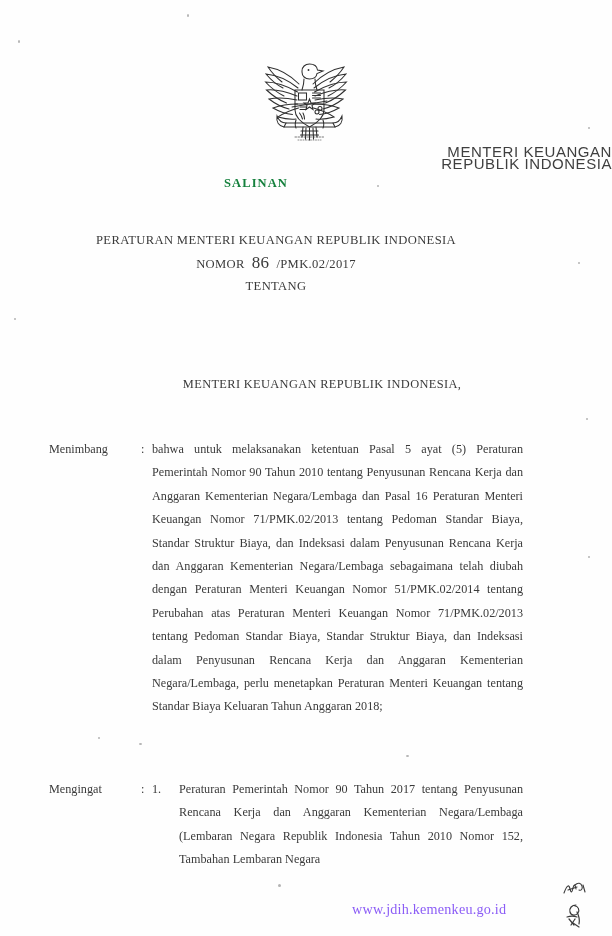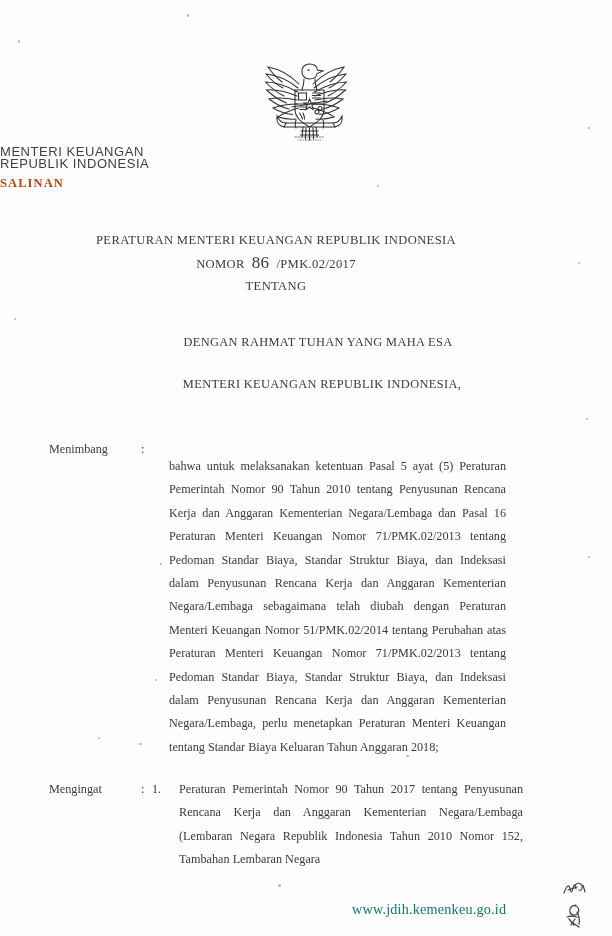--- a/index.html
+++ b/index.html
@@ -33,38 +33,38 @@
     height: 88px;
   }
   .emblem svg { display: block; width: 92px; height: 88px; }
 
   
   .ministry {
     position: absolute;
     left: 0;
     top: 146px;
     width: 612px;
-    text-align: left;
+    text-align: right;
     font-family: "Liberation Sans", "DejaVu Sans", sans-serif;
-    font-size: 13px;
+    font-size: 15px;
     letter-spacing: 0.55px;
     line-height: 11.5px;
     color: #3f3f3f;
   }
   .salinan {
     position: absolute;
     left: 0;
     top: 176px;
     width: 512px;
-    text-align: left;
+    text-align: center;
     font-family: "Liberation Serif", "DejaVu Serif", serif;
     font-weight: bold;
     font-size: 12.5px;
     letter-spacing: 1.1px;
-    color: #c2410c;
+    color: #15803d;
   }
 
   
   .title-block {
     position: absolute;
     left: 0;
     top: 229px;
     width: 552px;
     text-align: center;
     font-size: 12.6px;
@@ -113,21 +113,21 @@
     position: absolute;
     left: 92px;
     top: 0;
   }
   .clause .body {
     margin-left: 103px;
     text-align: justify;
     text-justify: inter-word;
   }
   .clause .body > p {
-    margin: 17px;
+    margin: 0;
     text-align: justify;
   }
   .clause .body > p:last-child { text-align: justify; }
 
   
   .num-item {
     position: relative;
     padding-left: 27px;
   }
   .num-item .num {
@@ -141,21 +141,21 @@
   }
   .num-item .num-body p { margin: 0; }
 
   
   .footer-url {
     position: absolute;
     left: 352px;
     top: 901px;
     font-size: 14.2px;
     letter-spacing: 0.2px;
-    color: #0f766e;
+    color: #8b5cf6;
     white-space: nowrap;
   }
   .paraph {
     position: absolute;
     pointer-events: none;
   }
   .paraph.top { left: 562px; top: 881px; }
   .paraph.bottom { left: 563px; top: 903px; }
 
   
@@ -252,21 +252,20 @@
   </div>
 
   <div class="salinan">SALINAN</div>
 
   <div class="title-block">
     <div class="line">PERATURAN MENTERI KEUANGAN REPUBLIK INDONESIA</div>
     <div class="line"><span>NOMOR</span><span>&nbsp; </span><span class="nomor-fill">86</span><span>&nbsp; </span><span>/PMK.02/2017</span></div>
     <div class="line">TENTANG</div>
   </div>
 
-  <div class="subhead rahmat">DENGAN RAHMAT TUHAN YANG MAHA ESA</div>
   <div class="subhead menteri">MENTERI KEUANGAN REPUBLIK INDONESIA,</div>
 
   <div class="clause menimbang">
     <span class="label">Menimbang</span>
     <span class="colon">:</span>
     <div class="body">
       <p>bahwa untuk melaksanakan ketentuan Pasal 5 ayat (5) Peraturan Pemerintah Nomor 90 Tahun 2010 tentang Penyusunan Rencana Kerja dan Anggaran Kementerian Negara/Lembaga dan Pasal 16 Peraturan Menteri Keuangan Nomor 71/PMK.02/2013 tentang Pedoman Standar Biaya, Standar Struktur Biaya, dan Indeksasi dalam Penyusunan Rencana Kerja dan Anggaran Kementerian Negara/Lembaga sebagaimana telah diubah dengan Peraturan Menteri Keuangan Nomor 51/PMK.02/2014 tentang Perubahan atas Peraturan Menteri Keuangan Nomor 71/PMK.02/2013 tentang Pedoman Standar Biaya, Standar Struktur Biaya, dan Indeksasi dalam Penyusunan Rencana Kerja dan Anggaran Kementerian Negara/Lembaga, perlu menetapkan Peraturan Menteri Keuangan tentang Standar Biaya Keluaran Tahun Anggaran 2018;</p>
     </div>
   </div>
 

